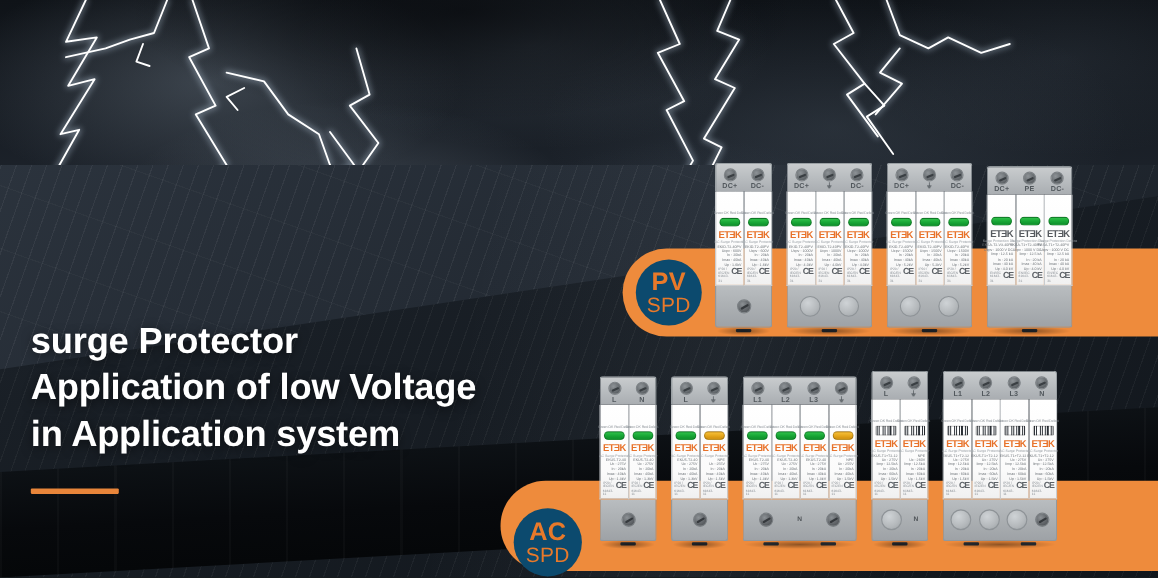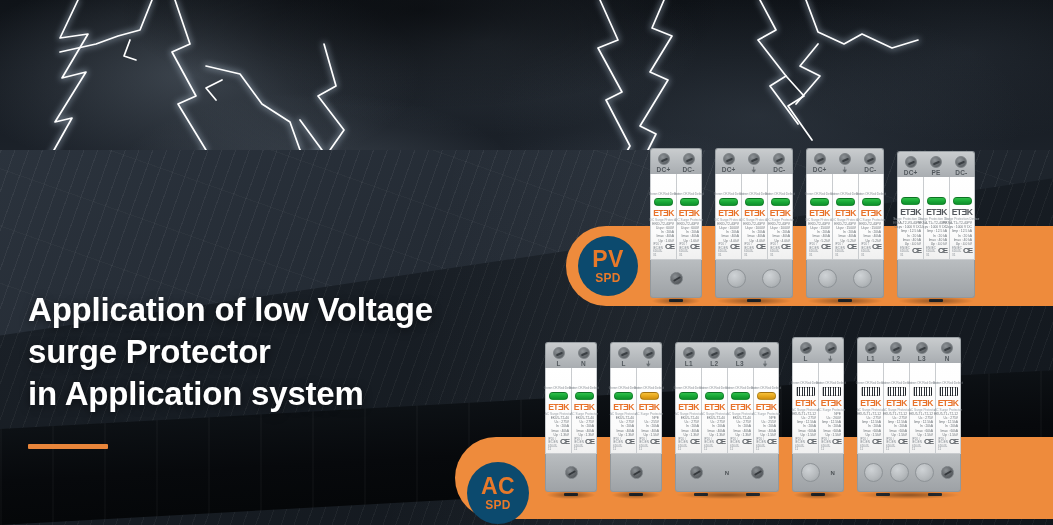--- a/index.html
+++ b/index.html
@@ -73,21 +73,21 @@
   .band{position:absolute;background:#ee8b3c;}
   .band.pv{left:566px;top:226px;right:-20px;height:80px;border-radius:40px 0 0 40px;}
   .band.ac{left:455px;top:437px;right:-20px;height:82px;border-radius:41px 0 0 41px;}
 
   .badge{position:absolute;border-radius:50%;background:#0c4a6e;
     display:flex;flex-direction:column;align-items:center;justify-content:center;
     color:#e8792a;line-height:1;}
   .badge.pv{left:578px;top:236px;width:60px;height:60px;}
   .badge.ac{left:467px;top:462px;width:62px;height:62px;}
   .badge .big{font-size:23px;font-weight:700;letter-spacing:.3px;}
-  .badge .small{font-size:12px;font-weight:700;margin-top:1px;letter-spacing:.3px;}
+  .badge .small{font-size:19px;font-weight:400;margin-top:1px;letter-spacing:.3px;}
 
   
   .devrow{position:absolute;display:flex;align-items:flex-end;}
   .devrow.pv{left:650px;top:148px;gap:13px;}
   .devrow.ac{left:545px;top:337px;gap:13px;}
 
   .group{position:relative;display:flex;flex-direction:column;align-items:stretch;}
 
   
   .topblk{background:linear-gradient(180deg,#c9ccce 0%,#babec1 45%,#a9adb1 100%);
@@ -202,22 +202,22 @@
   <div class="badge pv">
     <span class="big">PV</span>
     <span class="small">SPD</span>
   </div>
   <div class="badge ac">
     <span class="big">AC</span>
     <span class="small">SPD</span>
   </div>
 
   <div class="title">
+    <span class="ln">surge Protector</span>
     <span class="ln">Application of low Voltage</span>
-    <span class="ln">surge Protector</span>
     <span class="ln">in Application system</span>
   </div>
   <div class="accentbar"></div>
 
   <div class="devrow pv">
       <div class="group">
         <div class="topblk">
           <div class="topcell">
             <div class="screw"></div>
             <div class="termlbl">DC+</div>

